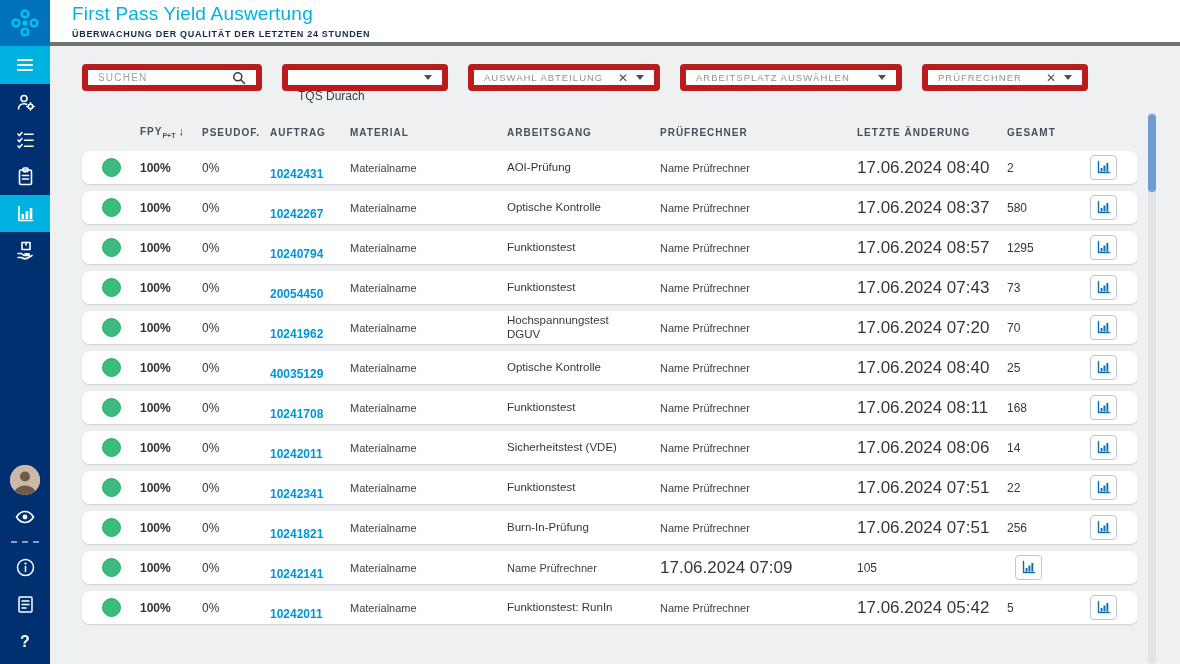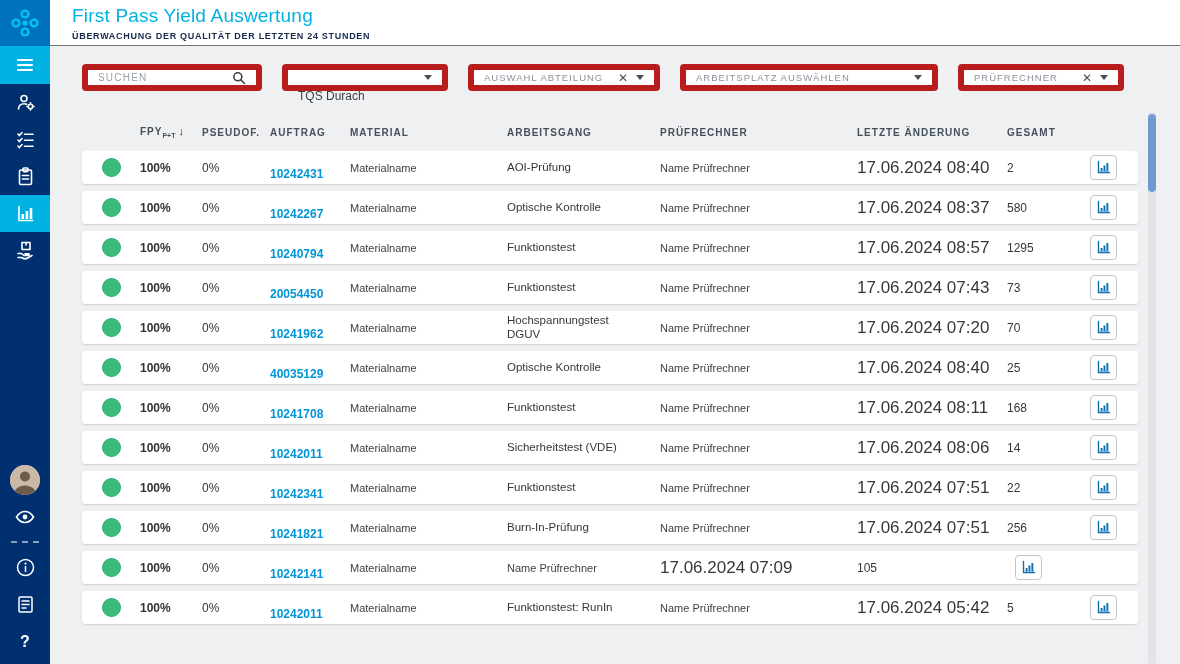--- a/index.html
+++ b/index.html
@@ -7,21 +7,21 @@
     font-family:"Liberation Sans", sans-serif; background:#eef0f2; }
 
   .app { display:grid; grid-template-columns:50px 1130px; grid-template-rows:46px 618px;
     width:1180px; height:664px; }
 
   
   .logo-box { grid-row:1; grid-column:1; background:#0071bc;
     display:flex; align-items:center; justify-content:center; }
 
   
-  .header { grid-row:1; grid-column:2; background:#ffffff; border-bottom:1px solid #737373;
+  .header { grid-row:1; grid-column:2; background:#ffffff; border-bottom:4px solid #737373;
     display:flex; flex-direction:column; justify-content:center; padding-left:22px; }
   .title { color:#00b2e2; font-size:19px; font-weight:500; letter-spacing:.2px; }
   .subtitle { color:#16294b; font-size:9px; font-weight:bold; letter-spacing:.7px; margin-top:4px; }
 
   
   .sidebar { grid-row:2; grid-column:1; background:#003070; display:flex; flex-direction:column; }
   .side-btn { width:50px; height:37px; display:flex; align-items:center; justify-content:center;
     background:transparent; border:none; cursor:pointer; }
   .side-btn.active { background:#00b2e2; }
   .side-btn svg { display:block; }
@@ -41,32 +41,32 @@
     display:flex; align-items:center; padding:0 10px; cursor:pointer; }
   .search-box { width:180px; cursor:text; }
   .search-box input { border:none; outline:none; flex:1; font-size:10px; min-width:0;
     font-family:"Liberation Sans", sans-serif; color:#333; letter-spacing:1px; }
   .search-box input::placeholder { color:#9aa0a8; letter-spacing:1.2px; }
   .sel-value { font-size:12px; color:#3a3f45; flex:1;margin-top:36px; }
   .sel-placeholder { font-size:9.5px; color:#8b929b; letter-spacing:1px; flex:1; white-space:nowrap; }
   .caret { width:0; height:0; border-left:4px solid transparent; border-right:4px solid transparent;
     border-top:5px solid #4a4f55; margin-left:8px; }
   .clear-x { font-size:12px; color:#4a4f55; margin-left:8px; }
-  .w-site{width:166px;} .w-dept{width:192px;} .w-work{width:258px;} .w-tester{width:166px;}
+  .w-site{width:166px;} .w-dept{width:192px;} .w-work{width:222px;} .w-tester{width:166px;}
 
   
   .grid-cols { display:grid; align-items:center;
     grid-template-columns:58px 62px 68px 80px 157px 153px 197px 150px 75px 1fr; }
   .thead { height:30px; margin-bottom:4px; }
   .th { font-size:10px; font-weight:bold; color:#46505c; letter-spacing:1px; white-space:nowrap; }
   .th sub { font-size:7px; letter-spacing:0; }
   .sort-arrow { font-size:11px; color:#333; margin-left:3px; letter-spacing:0; }
 
   .rows { display:flex; flex-direction:column; gap:7px; }
-  .row { height:33px; background:#fff; border-radius:3px; box-shadow:0 1px 2px rgba(0,0,0,.14); }
+  .row { height:33px; background:#fff; border-radius:8px; box-shadow:0 1px 2px rgba(0,0,0,.14); }
   .dot { width:19px; height:19px; border-radius:50%; background:#3bbb7e; border:1px solid #2fa96e;
     justify-self:center; }
   .c-fpy { font-size:12px; font-weight:bold; color:#333; }
   .c-pseudof { font-size:12px; color:#333; }
   .c-auftrag { font-size:12px; font-weight:bold; color:#0095d8; text-decoration:none; cursor:pointer;margin-top:12px; }
   .c-material { font-size:11px; color:#3c4248; }
   .c-arbeitsgang { font-size:11.5px; color:#33383d; line-height:1.15; padding-right:16px; }
   .c-tester { font-size:11px; color:#3c4248; }
   .c-date { font-size:17px; color:#33383d; }
   .c-gesamt { font-size:12px; color:#33383d; }

